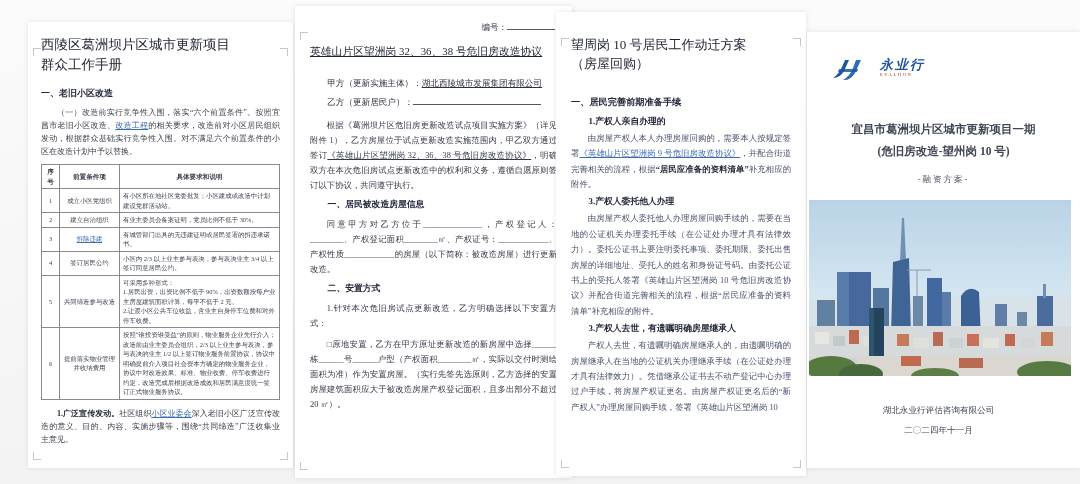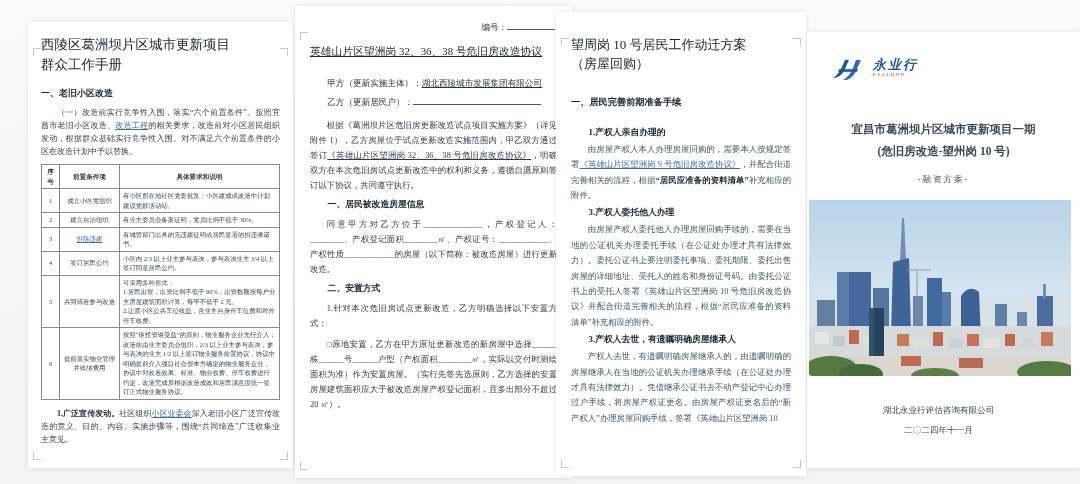--- a/index.html
+++ b/index.html
@@ -54,26 +54,26 @@
   #page2 .blank.w50{width:48px}
   #page2 .blank.w120{width:128px}
   #page2 .doc-title{font-size:10.8px;text-decoration:underline;margin-bottom:14px}
   #page2 .party{font-size:8.6px;line-height:19px;text-indent:2em;color:#2c3140}
   #page2 .para,#page2 .body{font-size:8.4px;line-height:15px;color:#343947}
   #page2 .sec-h{font-weight:bold;font-size:8.8px;color:#23283a;margin:6px 0 4px;text-indent:2em}
   #page2 .para{margin-top:6px}
 
   
   #page3 .doc-title{font-size:13px;margin:10px 0 22px}
-  #page3 .sec-h{font-weight:bold;font-size:9.2px;color:#23283a;margin-bottom:18px}
+  #page3 .sec-h{font-weight:bold;font-size:9.2px;color:#23283a;margin-bottom:7px}
   #page3 .item-h{font-weight:bold;font-size:8.8px;color:#23283a;text-indent:2em;margin:4px 0 3px}
   #page3 .para{font-size:8.4px;line-height:15.4px;color:#47506a}
 
   
-  #page4 .logo{position:absolute;left:24px;top:26px;display:flex;align-items:flex-start;gap:8px}
+  #page4 .logo{position:absolute;left:24px;top:26px;display:flex;align-items:flex-start;gap:15px}
   #page4 .logo-cjk{font-size:13px;font-weight:bold;color:#1d55a0;font-style:italic;letter-spacing:2px;line-height:14px}
   #page4 .logo-sub{font-size:4.5px;color:#a03428;letter-spacing:1.6px;text-align:left}
   #page4 .cover-title{margin-top:62px;font-size:11.5px;color:#3f4654;font-weight:bold;line-height:22px}
   #page4 .cover-sub{margin-top:12px;font-size:8.5px;color:#4a5160;letter-spacing:2px}
   #page4 .photo{position:absolute;left:2px;top:168px;width:262px;height:176px;overflow:hidden}
   #page4 .footer{position:absolute;left:0;right:10px;bottom:28px;font-size:8.6px;color:#3f4654;line-height:20px}
 </style>
 </head>
 <body>
 

